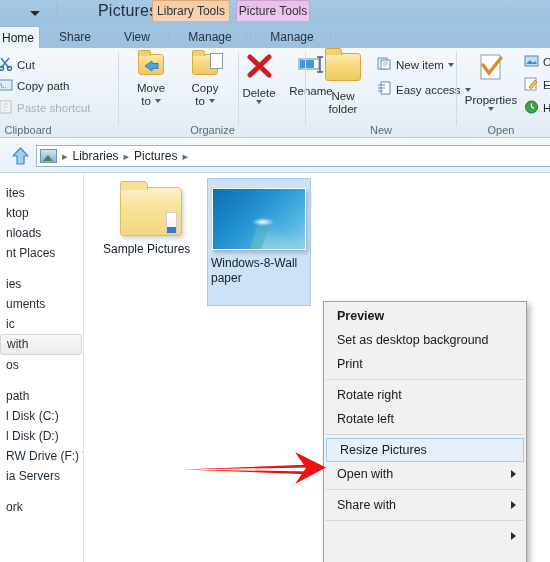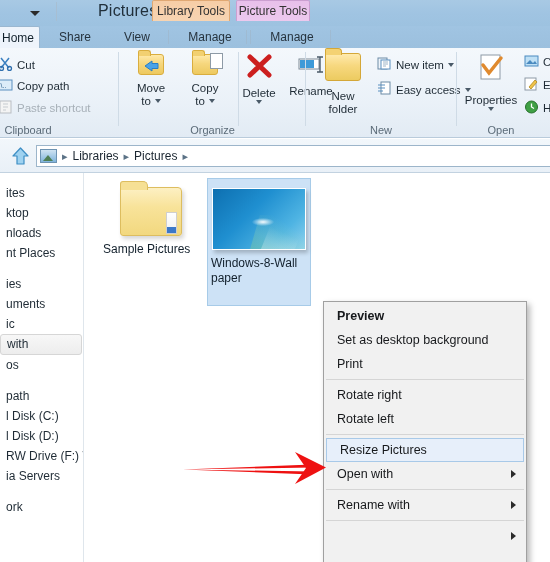--- a/index.html
+++ b/index.html
@@ -592,21 +592,21 @@
     <div class="mi"><span>Rotate right</span></div>
     <div class="mi"><span>Rotate left</span></div>
     <div class="msep"></div>
     <div class="mi hl"><span>Resize Pictures</span></div>
     <div class="mi">
       <span>Open with</span>
       <span class="arr"></span>
     </div>
     <div class="msep"></div>
     <div class="mi">
-      <span>Rename with</span>
+      <span>Share with</span>
       <span class="arr"></span>
     </div>
     <div class="msep"></div>
     <div class="mi">
       <span></span>
       <span class="arr"></span>
     </div>
   </div>
 
   <div class="redarrow">

